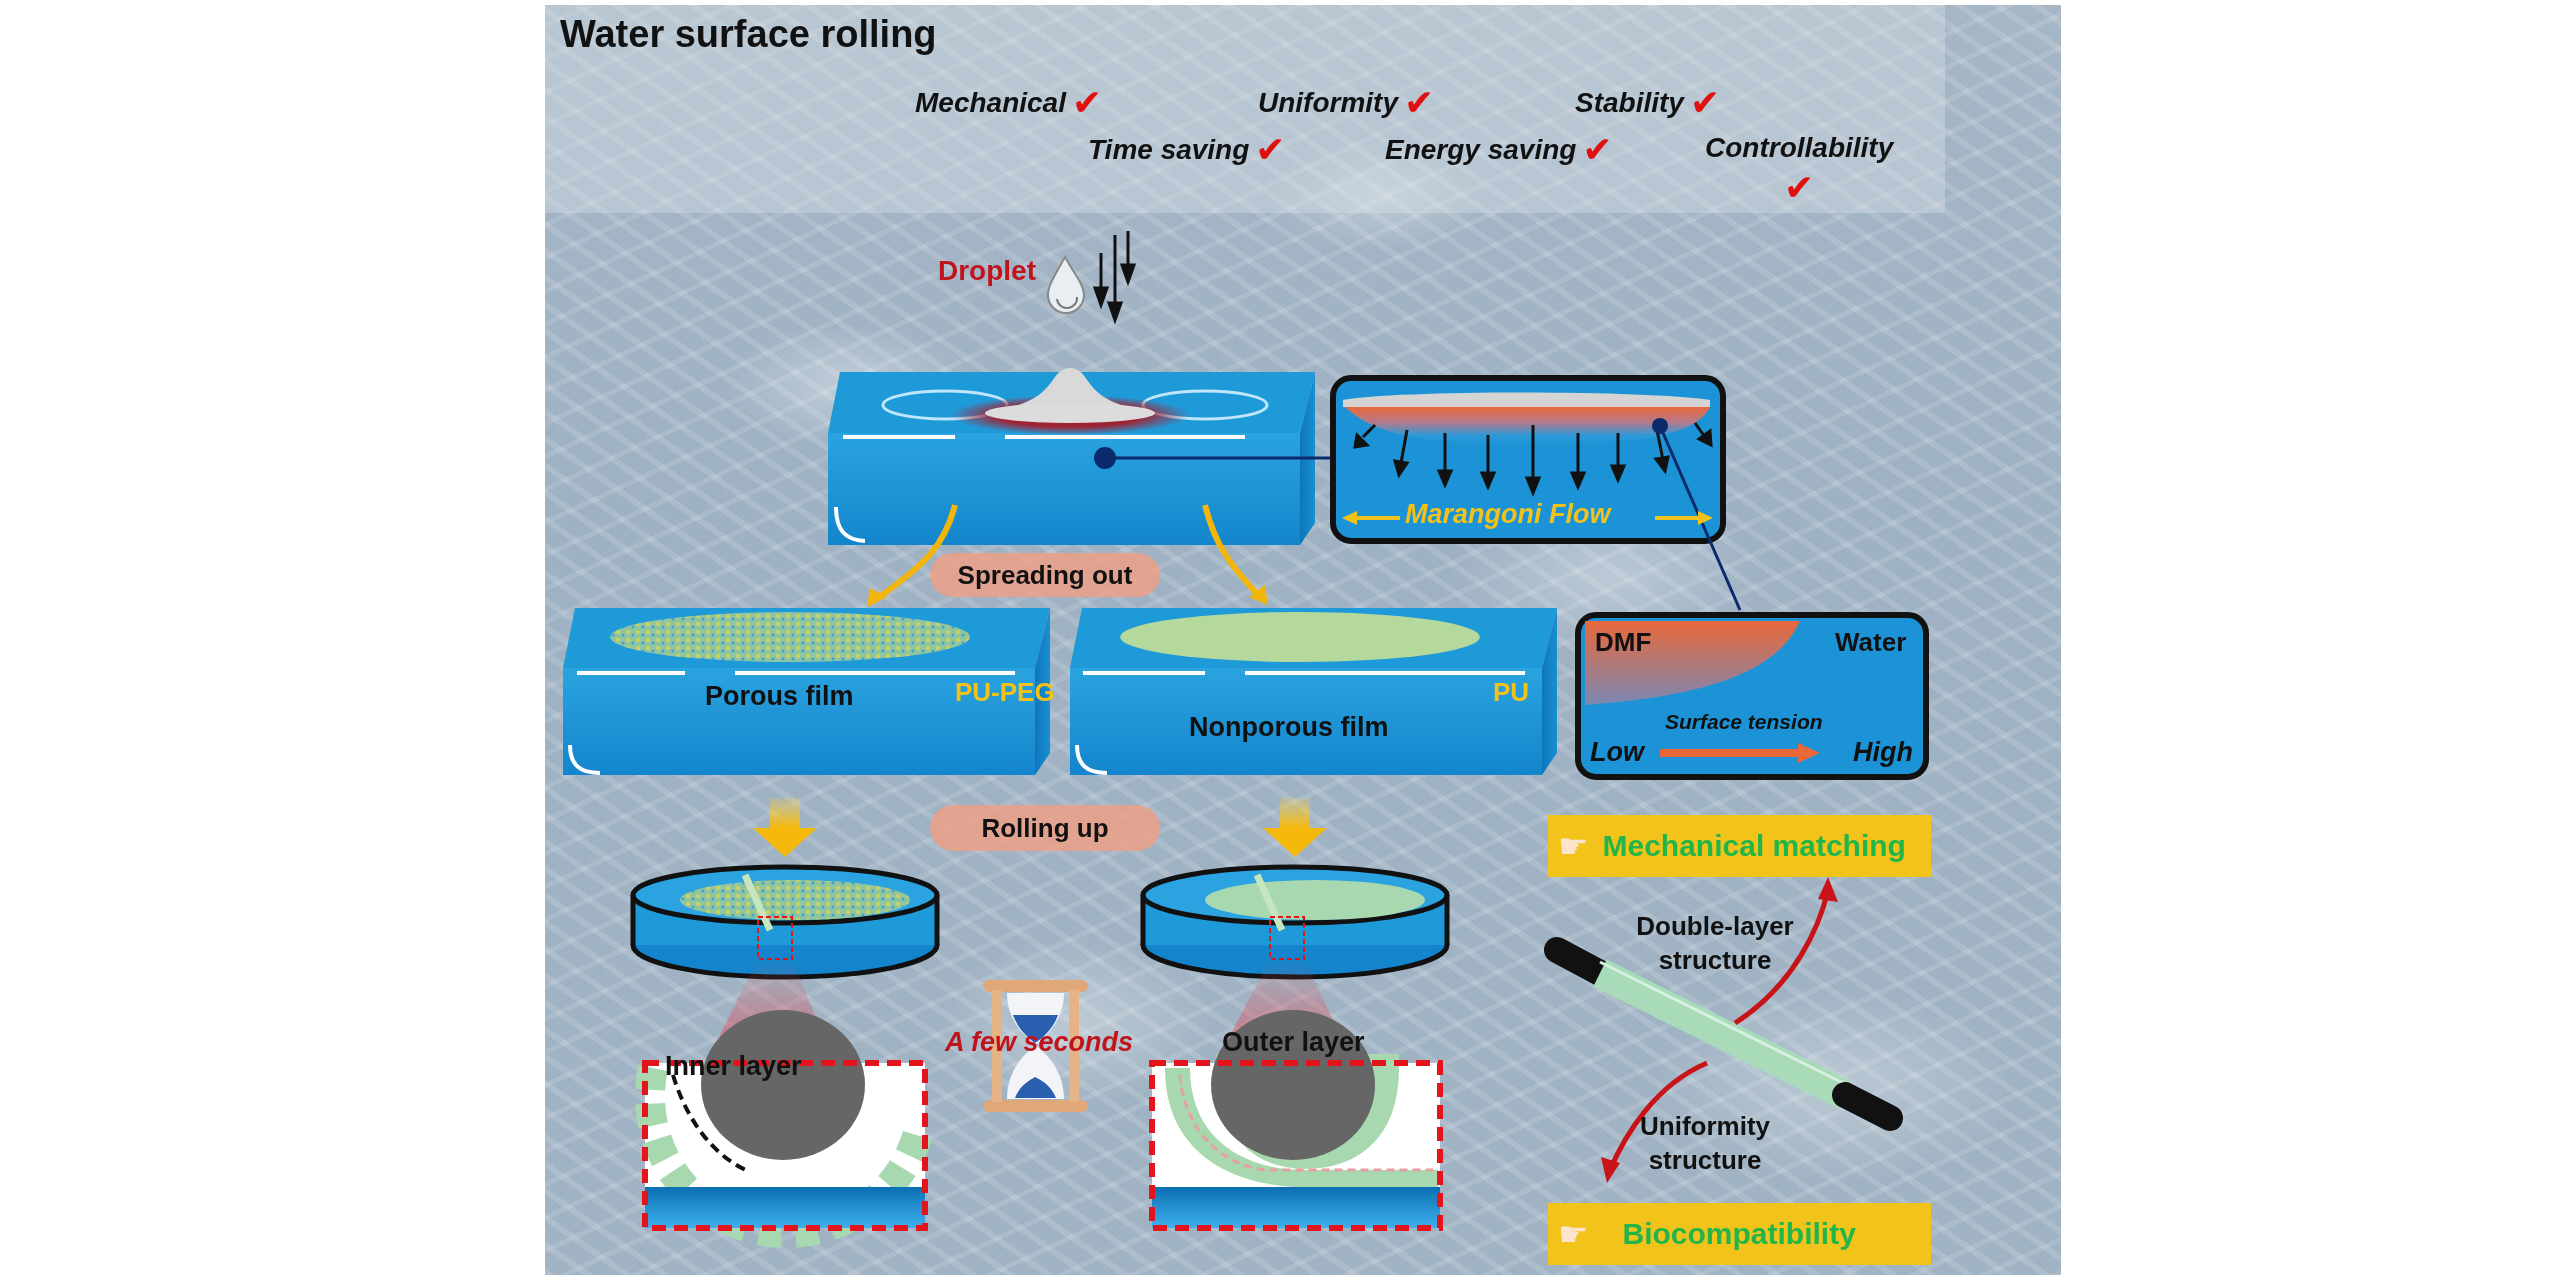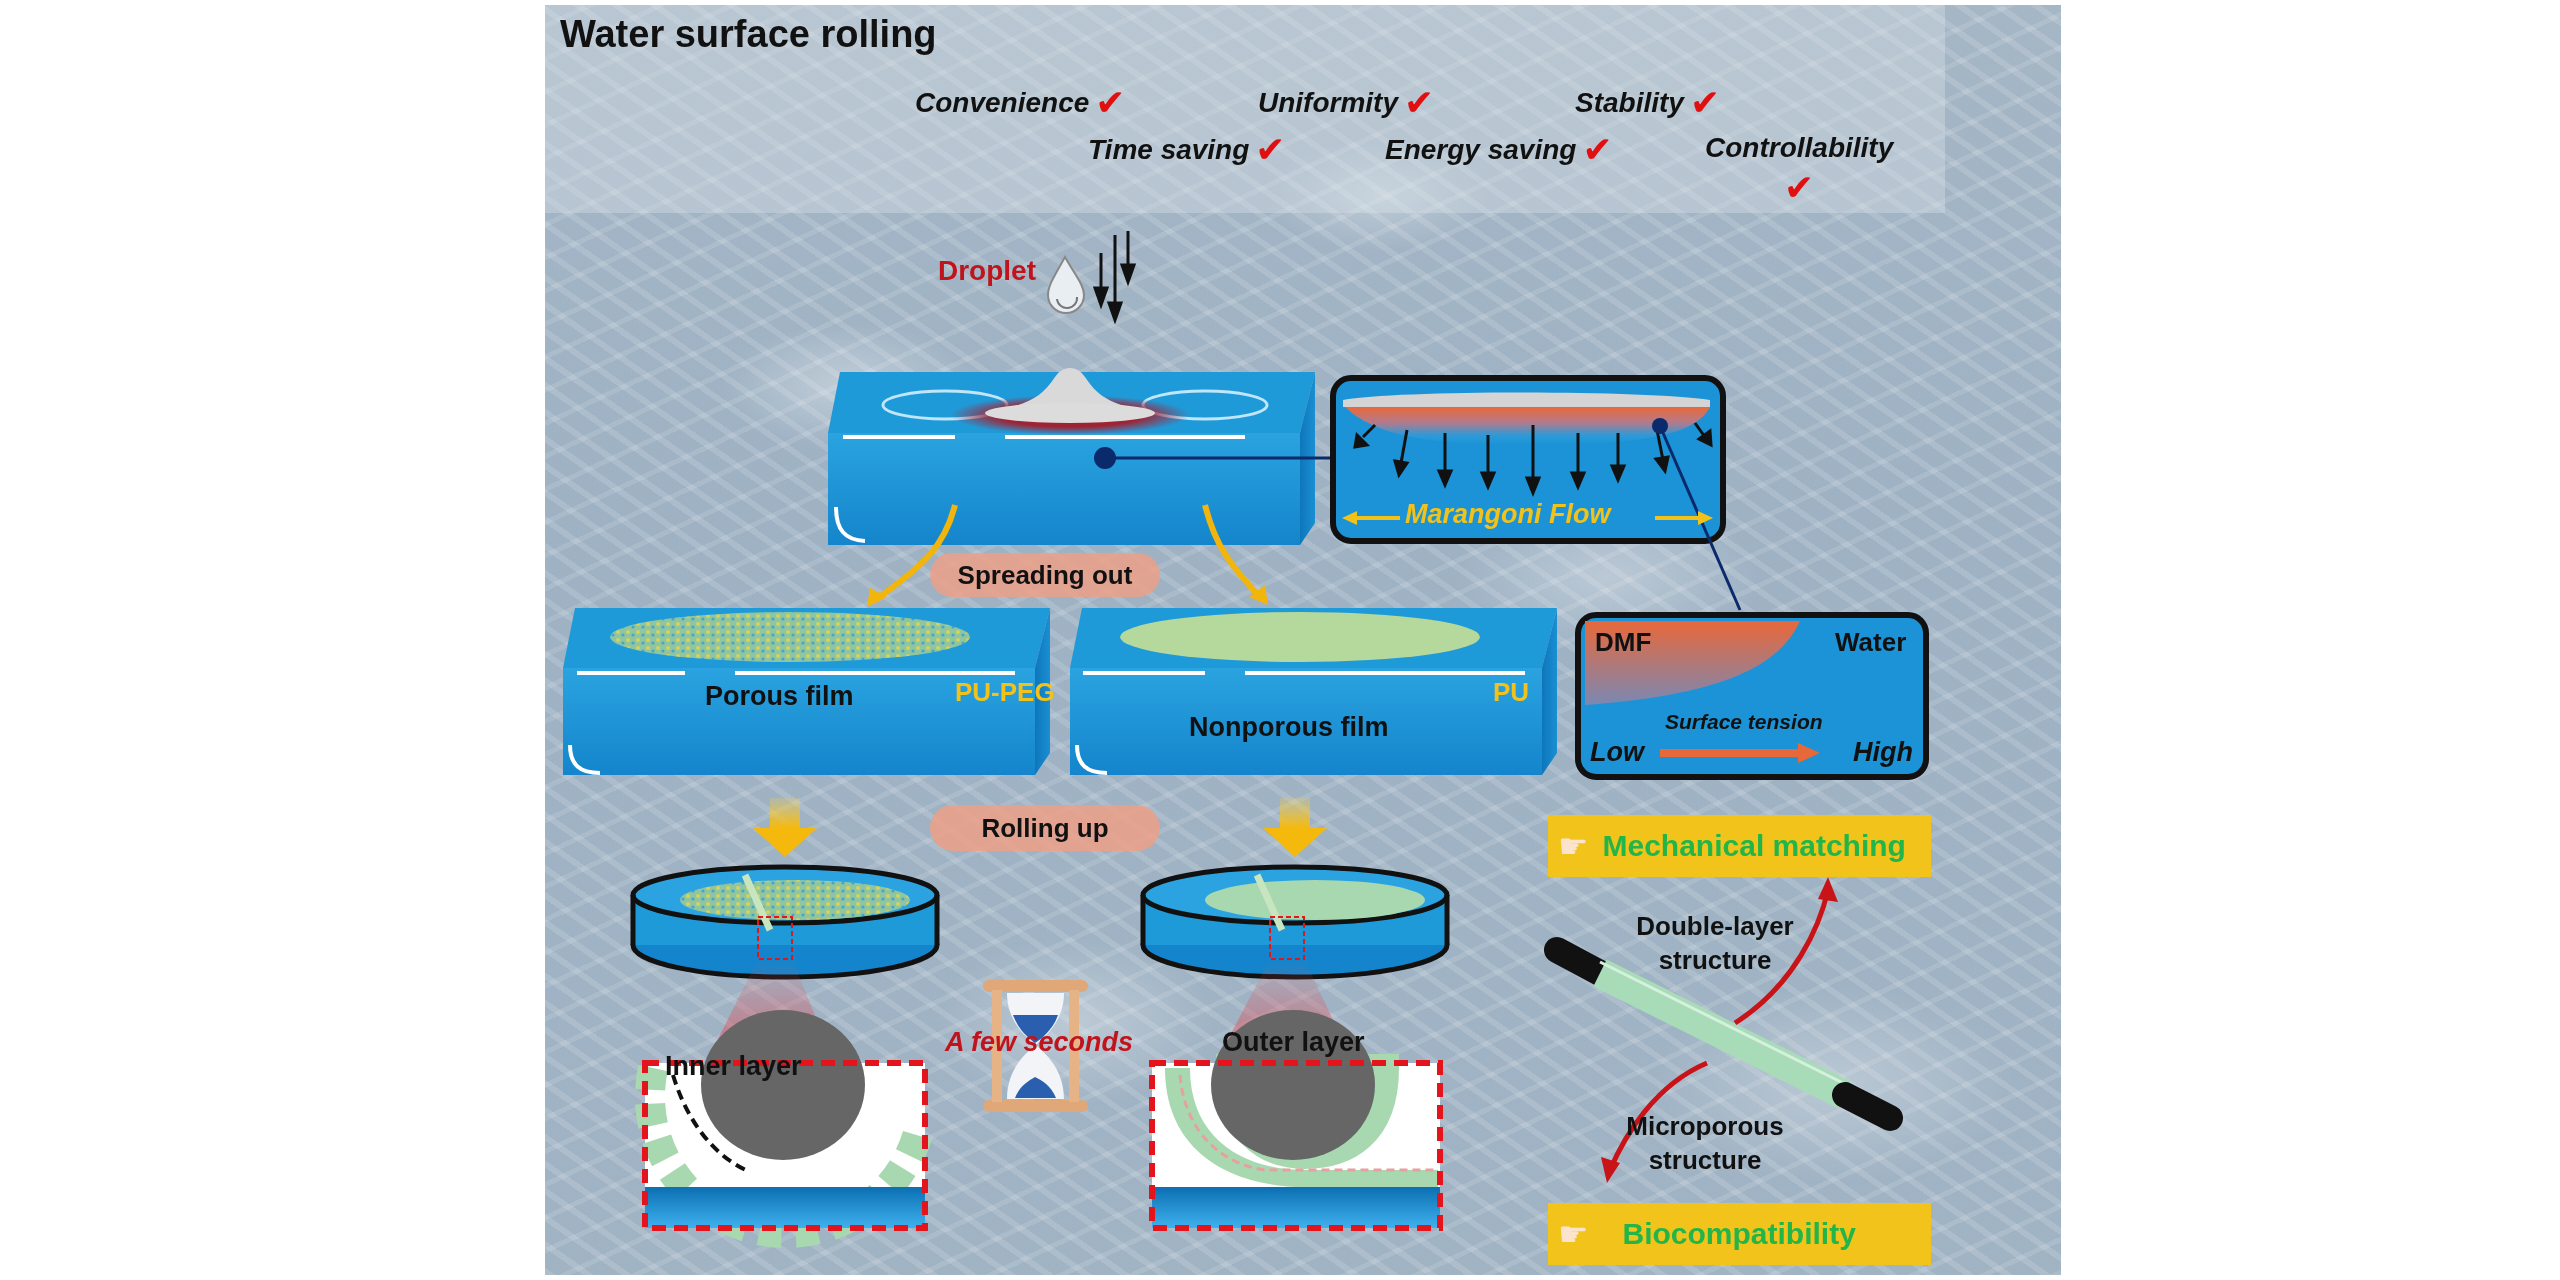--- a/index.html
+++ b/index.html
@@ -33,21 +33,21 @@
 </style>
 </head>
 <body>
 
 <div class="panel">
   <div class="topband"></div>
 
   <div class="abs title">Water surface rolling</div>
 
   <div class="feat" style="left:370px;top:80px;">
-    <span>Convenience</span>
+    <span>Mechanical</span>
     <span class="check">✔</span>
   </div>
   <div class="feat" style="left:713px;top:80px;">
     <span>Uniformity</span>
     <span class="check">✔</span>
   </div>
   <div class="feat" style="left:1030px;top:80px;">
     <span>Stability</span>
     <span class="check">✔</span>
   </div>
@@ -298,18 +298,18 @@
   <div class="banner" style="left:1003px;top:810px;width:383px;height:62px;">
     <span class="hand">☛</span>
     <span class="txt">Mechanical matching</span>
   </div>
   <div class="banner" style="left:1003px;top:1198px;width:383px;height:62px;">
     <span class="hand">☛</span>
     <span class="txt" style="margin-left:20px;">Biocompatibility</span>
   </div>
 
   <div class="smalltext" style="left:1090px;top:905px;width:160px;">Double-layer structure</div>
-  <div class="smalltext" style="left:1080px;top:1105px;width:160px;">Microporous structure</div>
+  <div class="smalltext" style="left:1080px;top:1105px;width:160px;">Uniformity structure</div>
 
   <div class="layer-label" style="left:120px;top:1046px;text-align:right;">Inner layer</div>
   <div class="layer-label" style="left:677px;top:1022px;">Outer layer</div>
   <div class="few" style="left:400px;top:1022px;">A few seconds</div>
 </div>
 
 </body></html>

